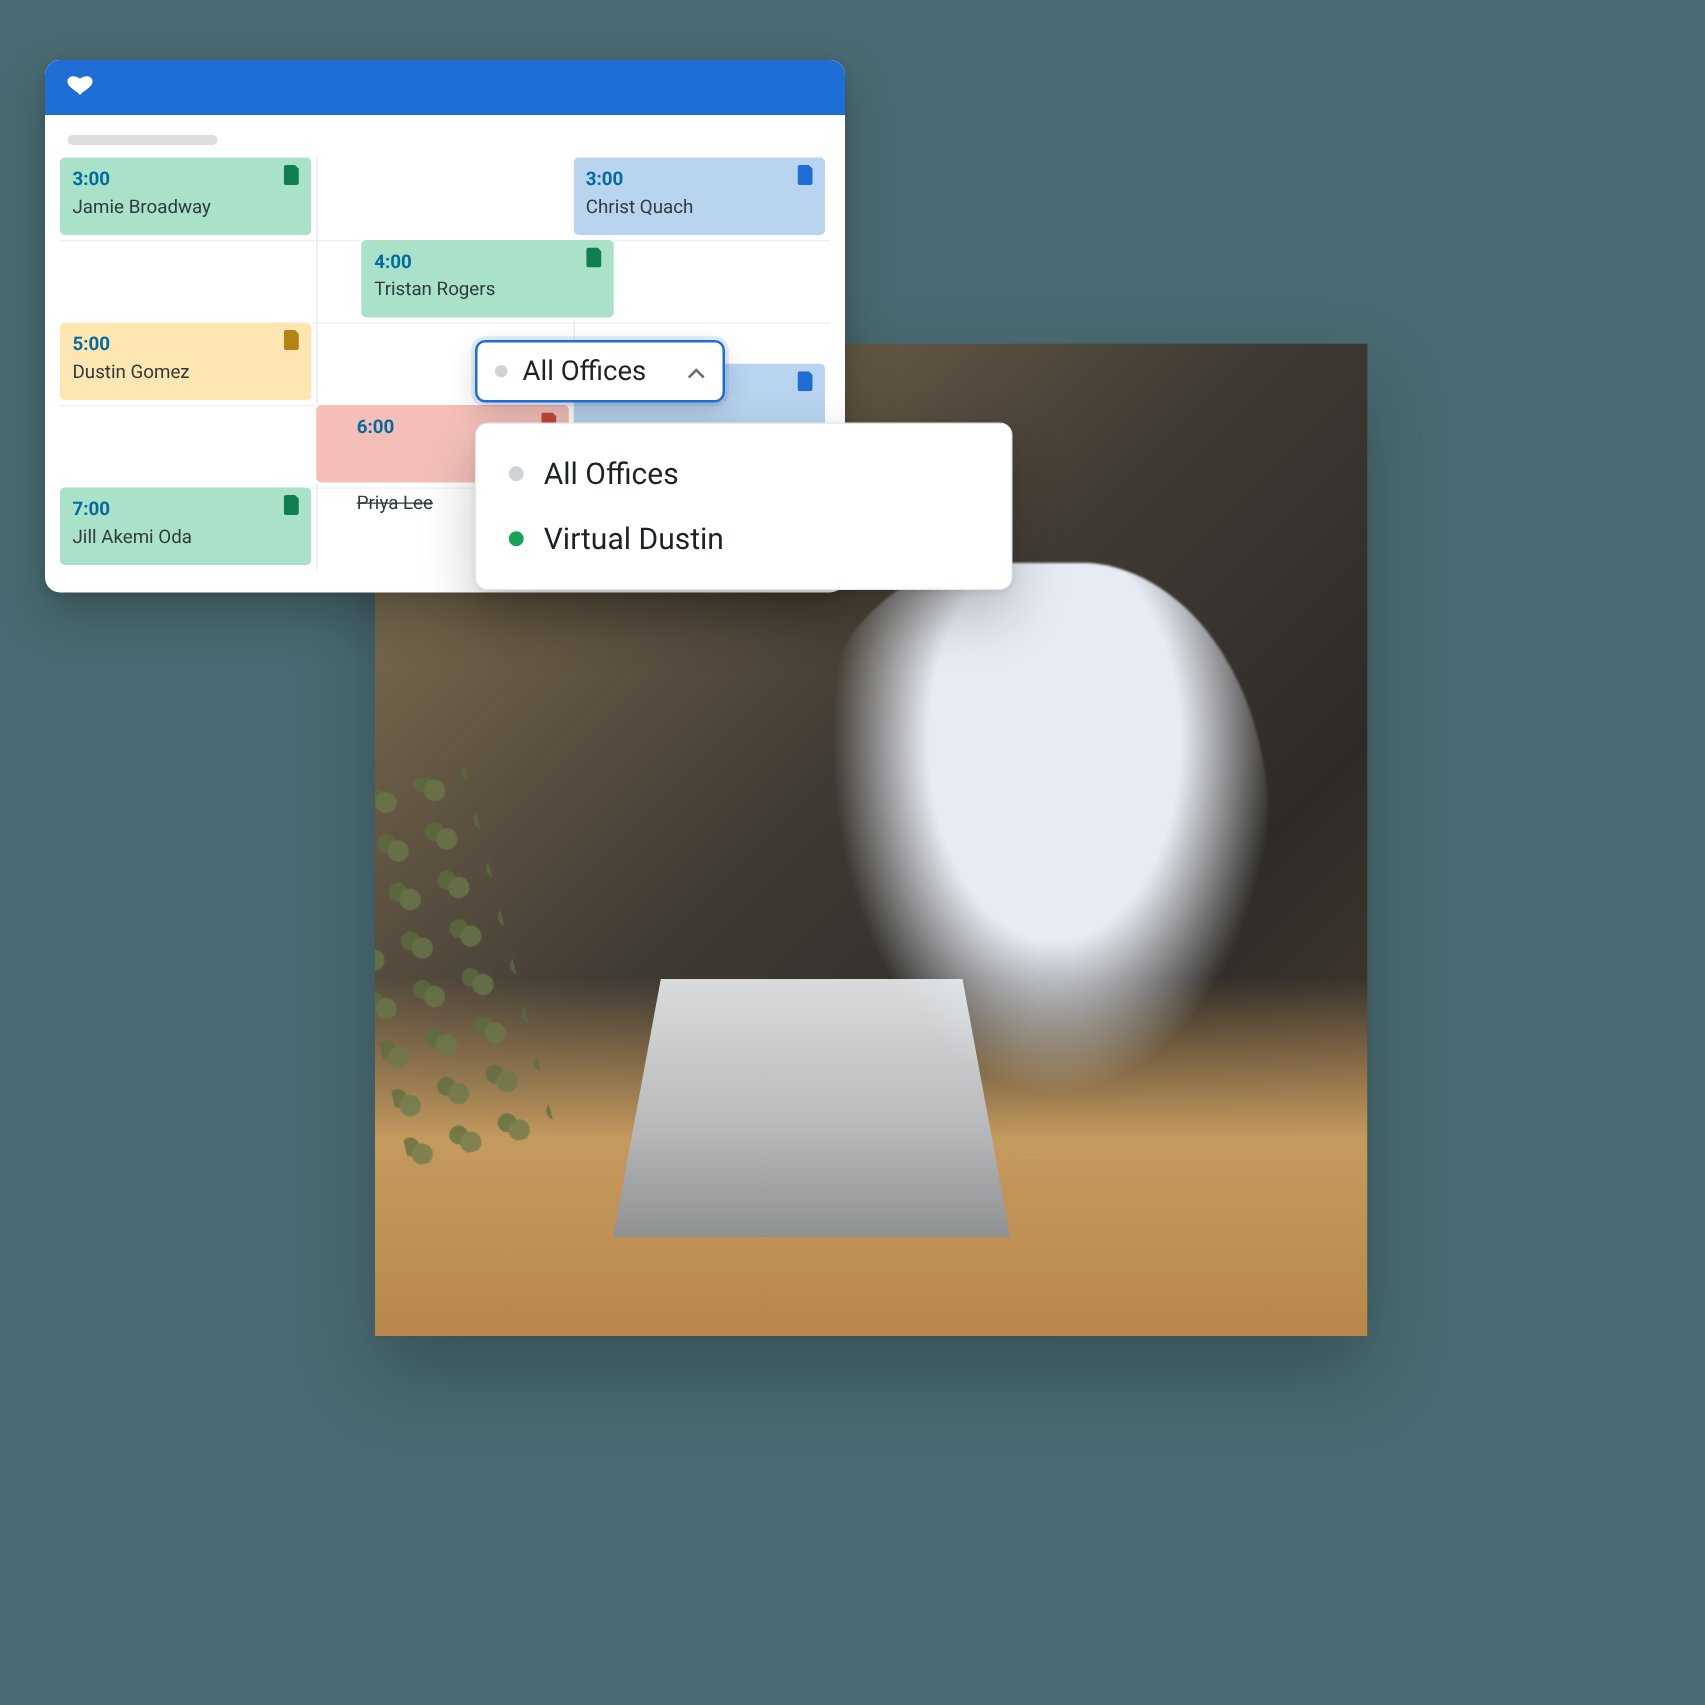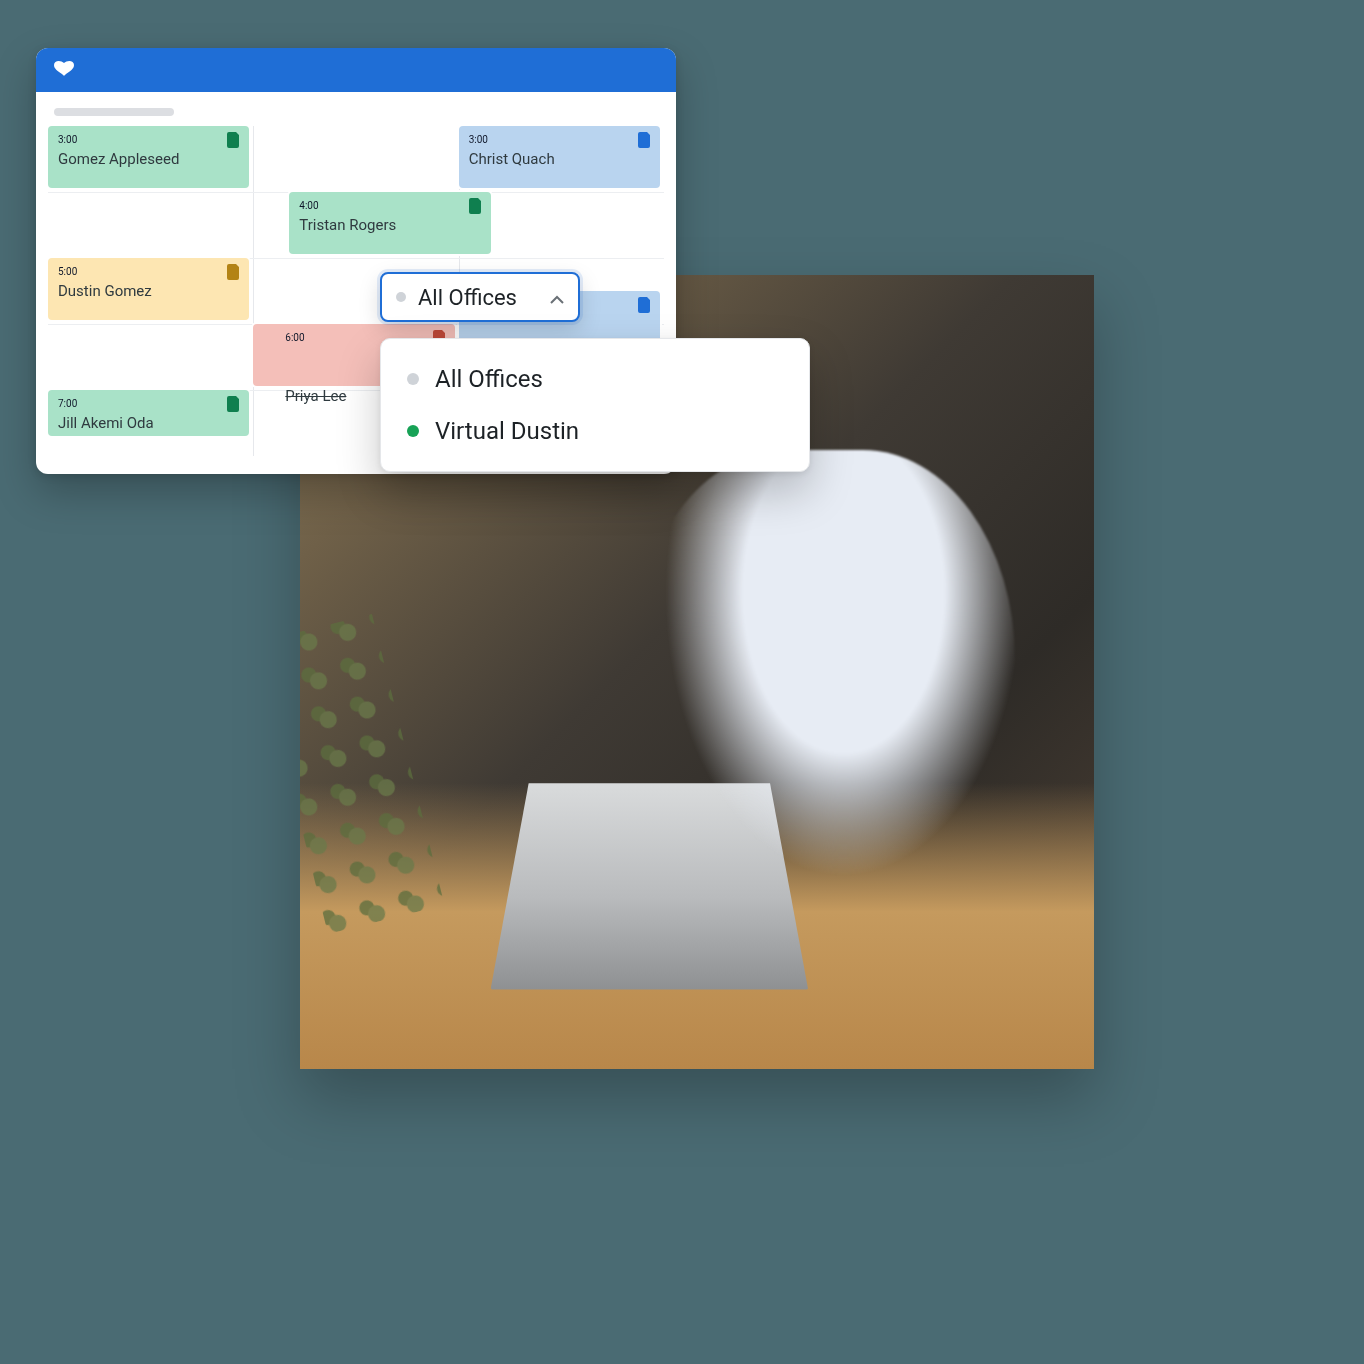--- a/index.html
+++ b/index.html
@@ -15,21 +15,21 @@
     .logo svg { display:block; }
     .skeleton { height:8px; width:120px; background:#dcdee2; border-radius:4px; margin:16px 18px 10px; }
     .grid-wrap{ padding:0 12px 18px; }
     .cal { position:relative; width:100%; height:330px; }
     .col-line{ position:absolute; top:0; bottom:0; width:1px; background:#e6e8ec; }
     .col-line.c1{ left:33.333%; } .col-line.c2{ left:66.666%; }
     .row-line{ position:absolute; left:0; right:0; height:1px; background:#eceef1; }
     .row-line.r1{top:66px;} .row-line.r2{top:132px;} .row-line.r3{top:198px;} .row-line.r4{top:264px;}
 
     .evt { position:absolute; border-radius:4px; padding:8px 10px 9px; font-size:15px; line-height:1.2; color:#2f3a3f; box-shadow:0 0 0 2px #fff; }
-    .evt .t{ display:block; font-size:10px; color:#0f172a; margin-bottom:4px; }
+    .evt .t{ display:block; font-size:15px; color:#0369a1; margin-bottom:4px;font-weight:bold; }
     .evt .n{ display:block; }
     .doc{ position:absolute; top:6px; right:8px; }
     .green{ background:#a9e2c8; } .green .doc path{ fill:#0f7f4f; }
     .blue { background:#b9d4ef; } .blue  .doc path{ fill:#1f6ed6; }
     .yell { background:#fde6b2; } .yell  .doc path{ fill:#b38315; }
     .red  { background:#f4bfb9; } .red   .doc path{ fill:#c24a3a; }
     .strike{ text-decoration:line-through; text-decoration-thickness:1px;margin-top:43px; }
 
     .dd-trigger{ position:absolute; left:344px; top:224px; width:200px; height:50px; background:#fff; border:2px solid #1f6ed6; border-radius:8px; display:flex; align-items:center; padding:0 14px; font-size:22px; color:#1d2226; box-shadow:0 8px 22px rgba(0,0,0,.15),0 0 0 3px rgba(31,110,214,.12); z-index:5; }
     .dd-trigger .dot{ width:10px; height:10px; border-radius:50%; background:#cfd3d8; margin-right:12px; flex:none; }
@@ -59,21 +59,21 @@
   <div class="grid-wrap">
     <div class="cal" id="cal">
       <div class="col-line c1"></div>
       <div class="col-line c2"></div>
       <div class="row-line r1"></div>
       <div class="row-line r2"></div>
       <div class="row-line r3"></div>
       <div class="row-line r4"></div>
     <div class="evt green" style="left: 0%; width: calc(33.333% - 4px); top: 0px; height: 62px;">
           <span class="t">3:00</span>
-          <span class="n">Gomez Appleseed</span>
+          <span class="n">Jamie Broadway</span>
           <span class="doc"><svg width="14" height="16" viewBox="0 0 14 16">
               <path d="M2 0h7l3 3v11a2 2 0 0 1-2 2H2a2 2 0 0 1-2-2V2a2 2 0 0 1 2-2Zm2 7h6v1.5H4V7Zm0 3h6v1.5H4V10Z"></path>
             </svg></span>
         </div>
         <div class="evt blue" style="left: 66.666%; width: calc(33.333% - 4px); top: 0px; height: 62px;">
           <span class="t">3:00</span>
           <span class="n">Christ Quach</span>
           <span class="doc"><svg width="14" height="16" viewBox="0 0 14 16">
               <path d="M2 0h7l3 3v11a2 2 0 0 1-2 2H2a2 2 0 0 1-2-2V2a2 2 0 0 1 2-2Zm2 7h6v1.5H4V7Zm0 3h6v1.5H4V10Z"></path>
             </svg></span>
@@ -99,21 +99,21 @@
               <path d="M2 0h7l3 3v11a2 2 0 0 1-2 2H2a2 2 0 0 1-2-2V2a2 2 0 0 1 2-2Zm2 7h6v1.5H4V7Zm0 3h6v1.5H4V10Z"></path>
             </svg></span>
         </div>
         <div class="evt red" style="left: 33.333%; width: calc(33.333% - 4px); top: 198px; height: 62px; padding-left: 32px;">
           <span class="t">6:00</span>
           <span class="n strike">Priya Lee</span>
           <span class="doc"><svg width="14" height="16" viewBox="0 0 14 16">
               <path d="M2 0h7l3 3v11a2 2 0 0 1-2 2H2a2 2 0 0 1-2-2V2a2 2 0 0 1 2-2Zm2 7h6v1.5H4V7Zm0 3h6v1.5H4V10Z"></path>
             </svg></span>
         </div>
-        <div class="evt green" style="left: 0%; width: calc(33.333% - 4px); top: 264px; height: 46px;">
+        <div class="evt green" style="left: 0%; width: calc(33.333% - 4px); top: 264px; height: 62px;">
           <span class="t">7:00</span>
           <span class="n">Jill Akemi Oda</span>
           <span class="doc"><svg width="14" height="16" viewBox="0 0 14 16">
               <path d="M2 0h7l3 3v11a2 2 0 0 1-2 2H2a2 2 0 0 1-2-2V2a2 2 0 0 1 2-2Zm2 7h6v1.5H4V7Zm0 3h6v1.5H4V10Z"></path>
             </svg></span>
         </div>
       </div>
   </div>
 
   <div class="dd-trigger">

